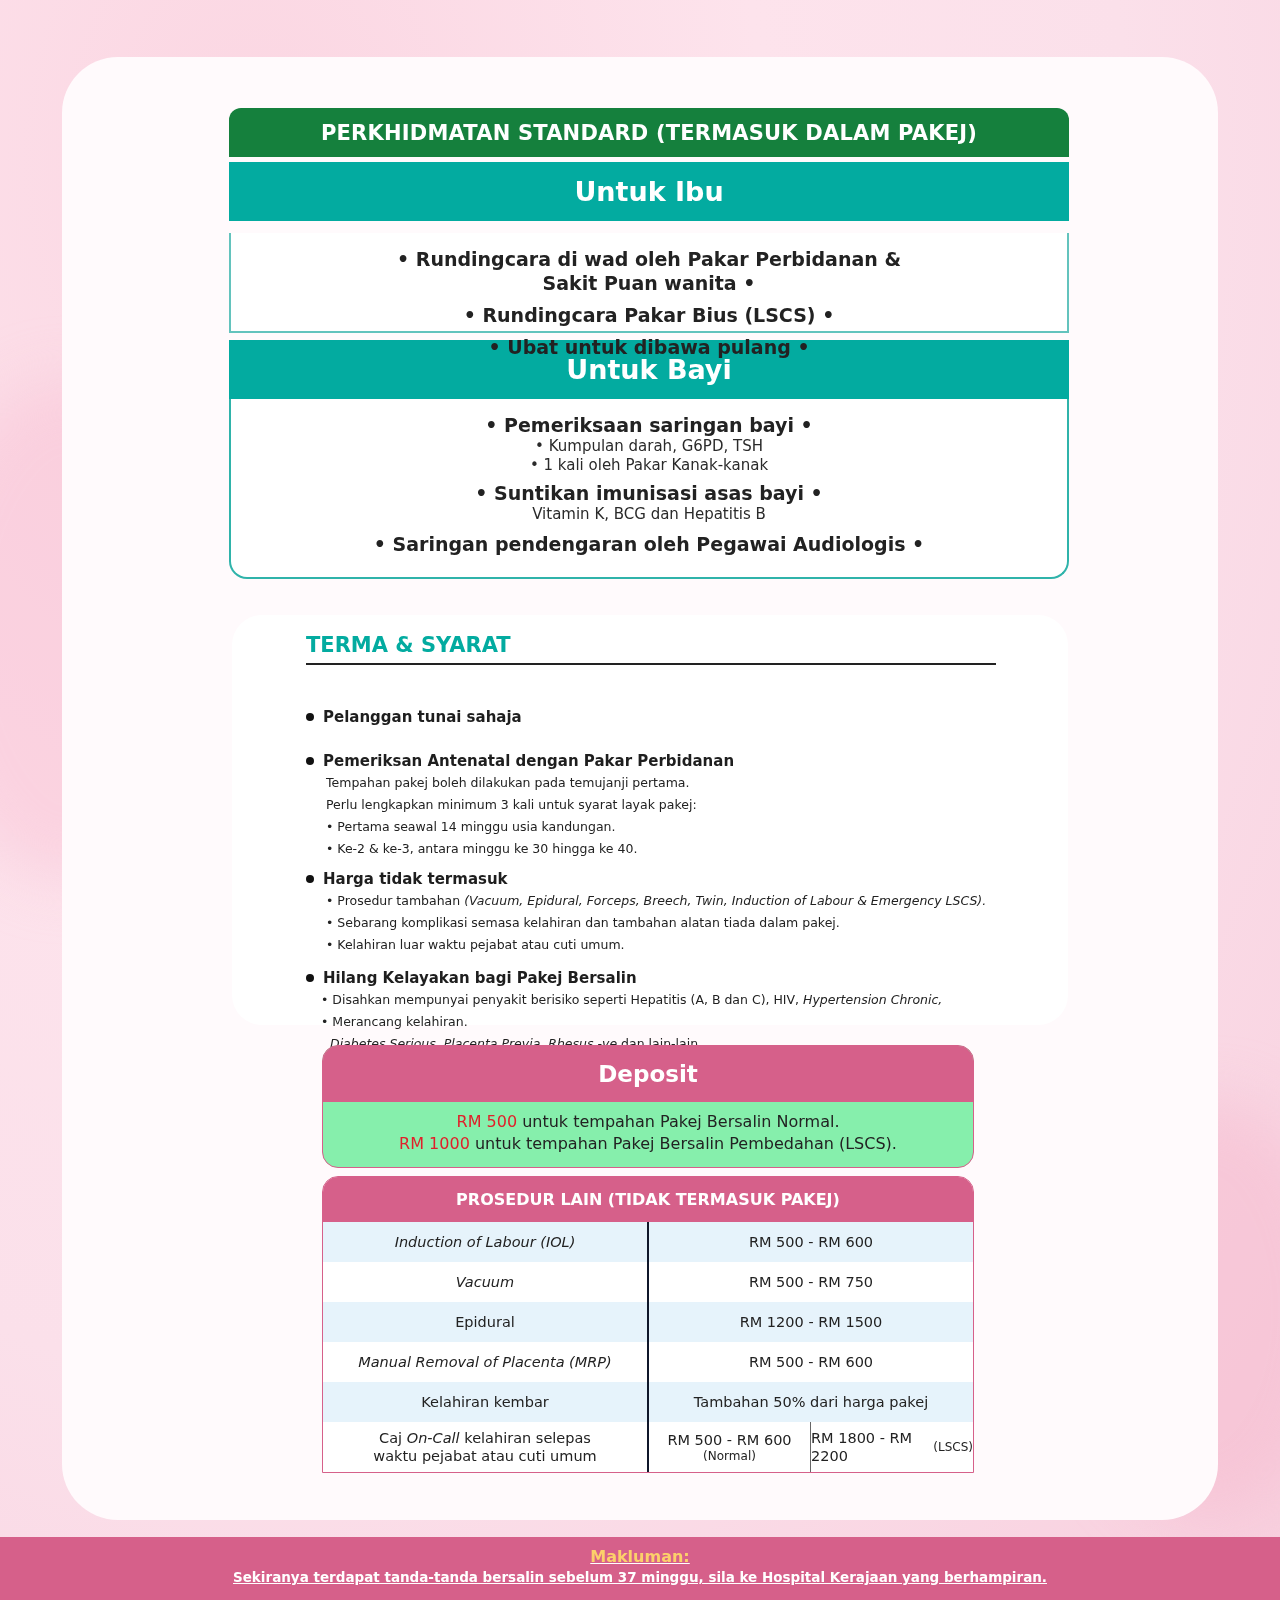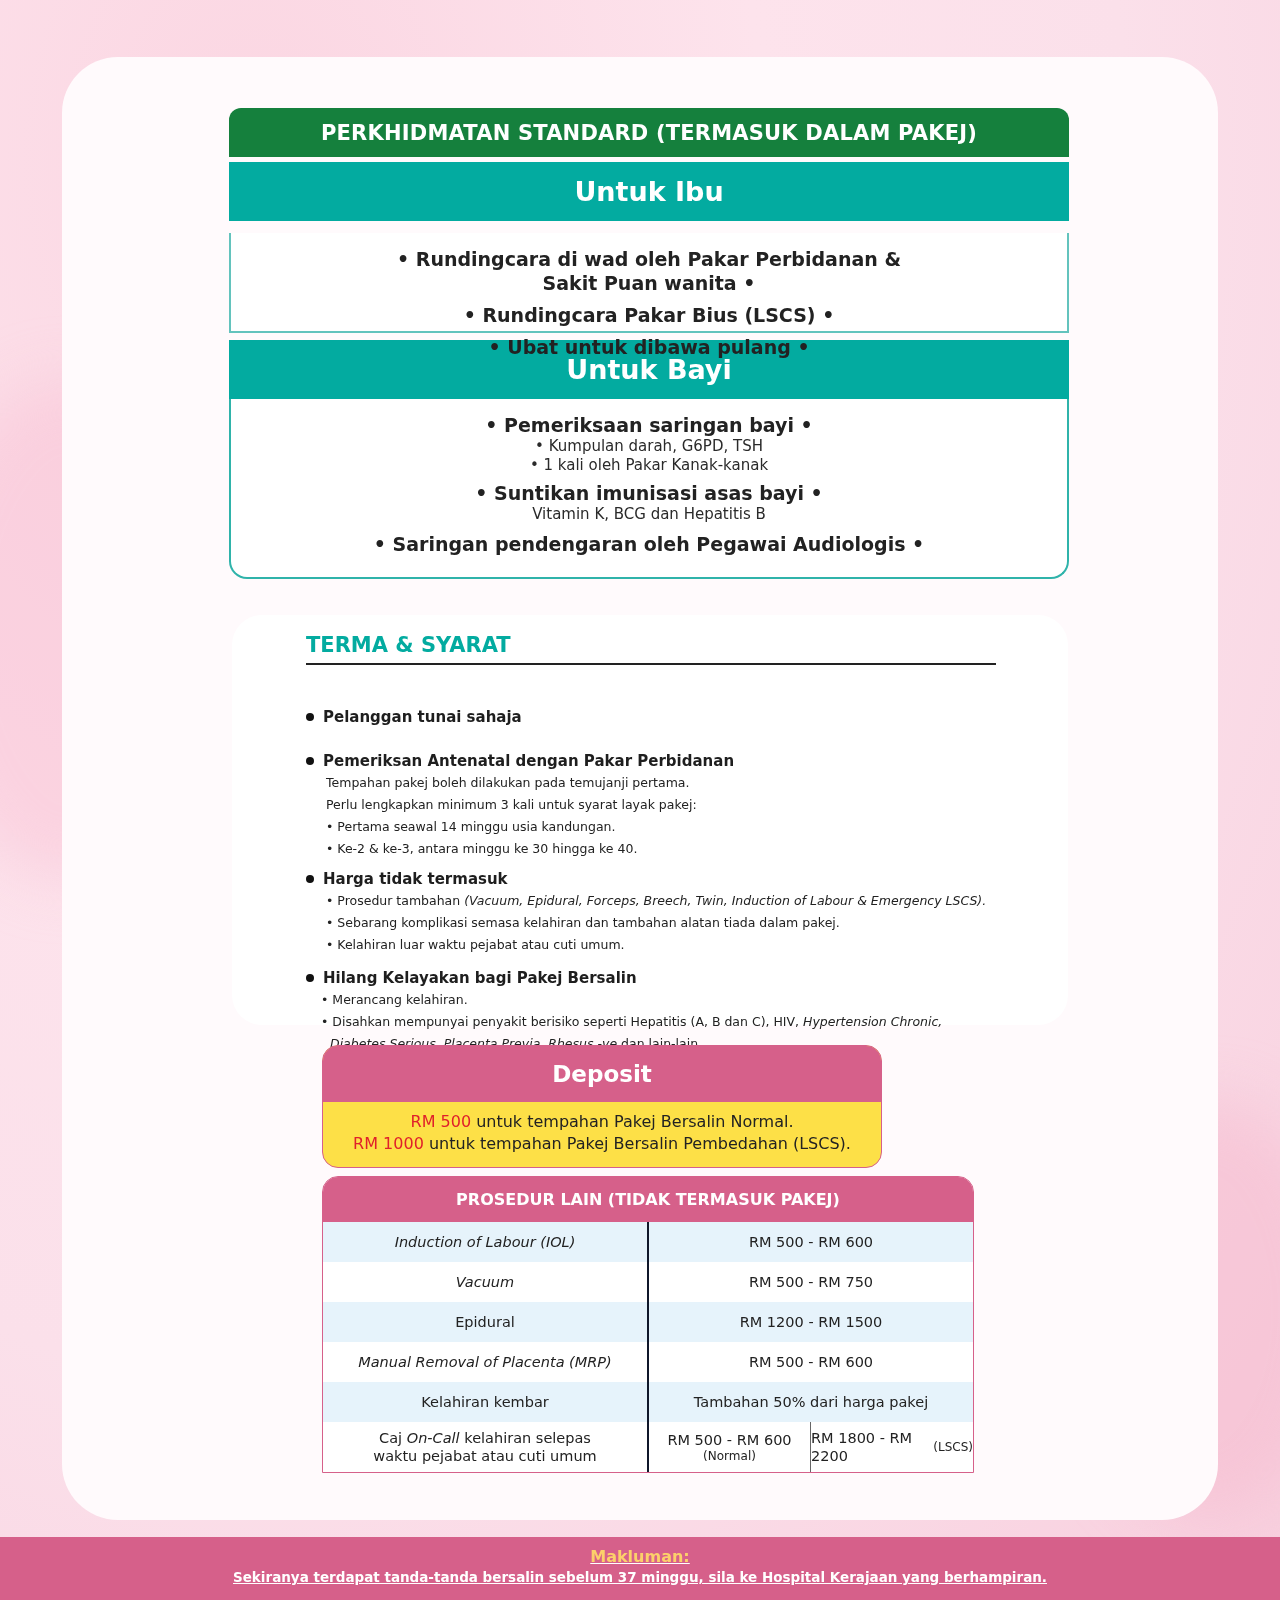--- a/index.html
+++ b/index.html
@@ -51,22 +51,22 @@
   .terms-title { color:#03aba0; font-weight:bold; font-size: 21px; height: 30px; }
   .terms-rule { border-bottom: 2px solid #222; margin-bottom: 10px; }
   .t-item { display:flex; align-items:center; font-weight:bold; font-size:15px; height: 22px; margin-top: 41px; }
   .t-dot { width:8px; height:8px; border-radius:50%; background:#111; margin-right:9px; flex:none; }
   .t-sub { font-size: 12.5px; line-height: 22px; color:#222; padding-left: 20px; }
   .t-sub2 { font-size: 12.5px; line-height: 22px; color:#222; padding-left: 15px; }
   .t-cont { padding-left: 24px; }
   .i { font-style: italic; }
 
   .deposit {
-    position:absolute; left: 322px; top: 1045px; width: 560px; height: 123px;
-    border: 1.5px solid #d6608a; border-radius: 16px; background:#fde047; overflow:hidden;
+    position:absolute; left: 322px; top: 1045px; width: 652px; height: 123px;
+    border: 1.5px solid #d6608a; border-radius: 16px; background:#86efac; overflow:hidden;
   }
   .dep-head {
     background:#d6608a; color:#fff; height: 56px; display:flex; align-items:center; justify-content:center;
     font-weight:bold; font-size: 23px;
   }
   .dep-body { text-align:center; font-size: 16px; line-height: 22px; padding-top: 9px; color:#222; }
   .red { color:#e0202a; font-weight:normal; }
 
   .proc {
     position:absolute; left: 322px; top: 1176px; width: 652px;
@@ -146,22 +146,22 @@
       <span>Harga tidak termasuk</span>
     </div>
   <div class="t-sub"><span>• Prosedur tambahan </span><span class="i">(Vacuum, Epidural, Forceps, Breech, Twin, Induction of Labour &amp; Emergency LSCS).</span></div>
   <div class="t-sub">• Sebarang komplikasi semasa kelahiran dan tambahan alatan tiada dalam pakej.</div>
   <div class="t-sub">• Kelahiran luar waktu pejabat atau cuti umum.</div>
 
   <div class="t-item" style="margin-top:11px;">
       <span class="t-dot"></span>
       <span>Hilang Kelayakan bagi Pakej Bersalin</span>
     </div>
+  <div class="t-sub2"><span>• Disahkan mempunyai penyakit berisiko seperti Hepatitis (A, B dan C), HIV, </span><span class="i">Hypertension Chronic,</span></div>
   <div class="t-sub2">• Merancang kelahiran.</div>
-  <div class="t-sub2"><span>• Disahkan mempunyai penyakit berisiko seperti Hepatitis (A, B dan C), HIV, </span><span class="i">Hypertension Chronic,</span></div>
   <div class="t-sub2 t-cont"><span class="i">Diabetes Serious, Placenta Previa, Rhesus -ve</span><span> dan lain-lain.</span></div>
 </div>
 
 <div class="deposit">
   <div class="dep-head">Deposit</div>
   <div class="dep-body">
     <div><span class="red">RM 500</span><span> untuk tempahan Pakej Bersalin Normal.</span></div>
     <div><span class="red">RM 1000</span><span> untuk tempahan Pakej Bersalin Pembedahan (LSCS).</span></div>
   </div>
 </div>

